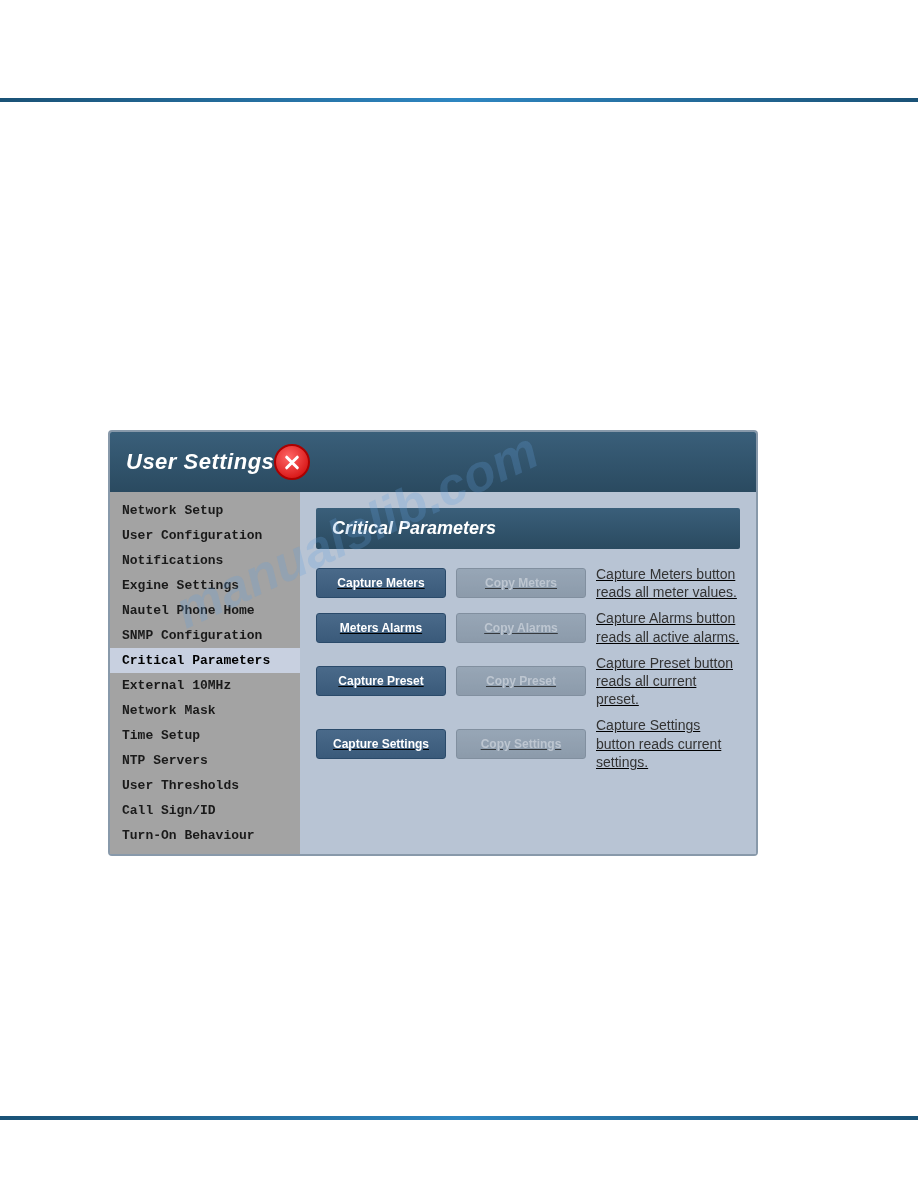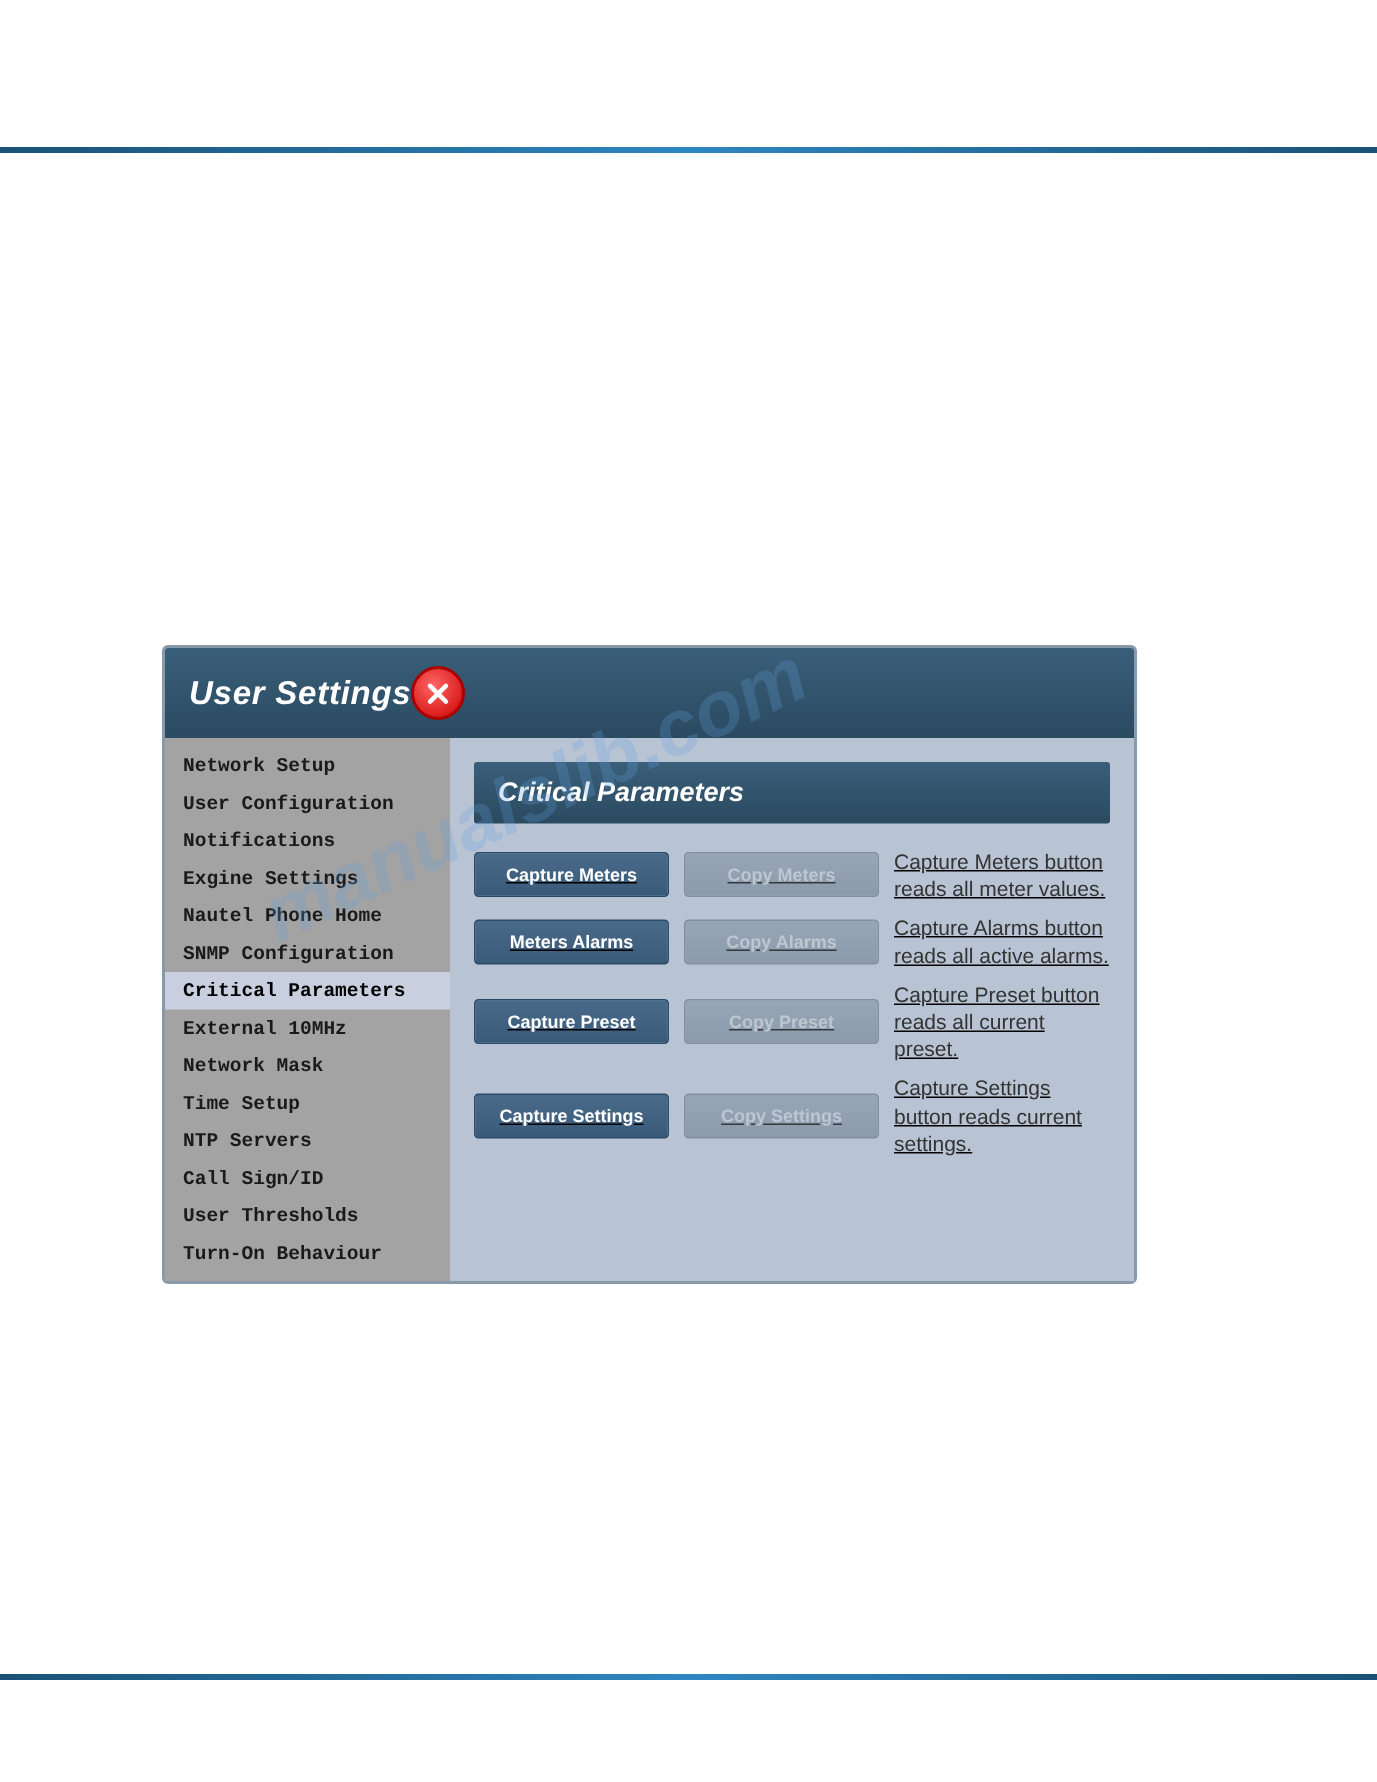--- a/index.html
+++ b/index.html
@@ -227,22 +227,22 @@
       <div class="nav-item">User Configuration</div>
       <div class="nav-item">Notifications</div>
       <div class="nav-item">Exgine Settings</div>
       <div class="nav-item">Nautel Phone Home</div>
       <div class="nav-item">SNMP Configuration</div>
       <div class="nav-item active">Critical Parameters</div>
       <div class="nav-item">External 10MHz</div>
       <div class="nav-item">Network Mask</div>
       <div class="nav-item">Time Setup</div>
       <div class="nav-item">NTP Servers</div>
+      <div class="nav-item">User Thresholds</div>
       <div class="nav-item">Call Sign/ID</div>
-      <div class="nav-item">User Thresholds</div>
       <div class="nav-item">Turn-On Behaviour</div>
     </div>
 
     <div class="right-content">
       <div class="section-title">Critical Parameters</div>
 
       <div class="rows-container">
 
         <div class="param-row">
           <div class="capture-btn">Capture Meters</div>

